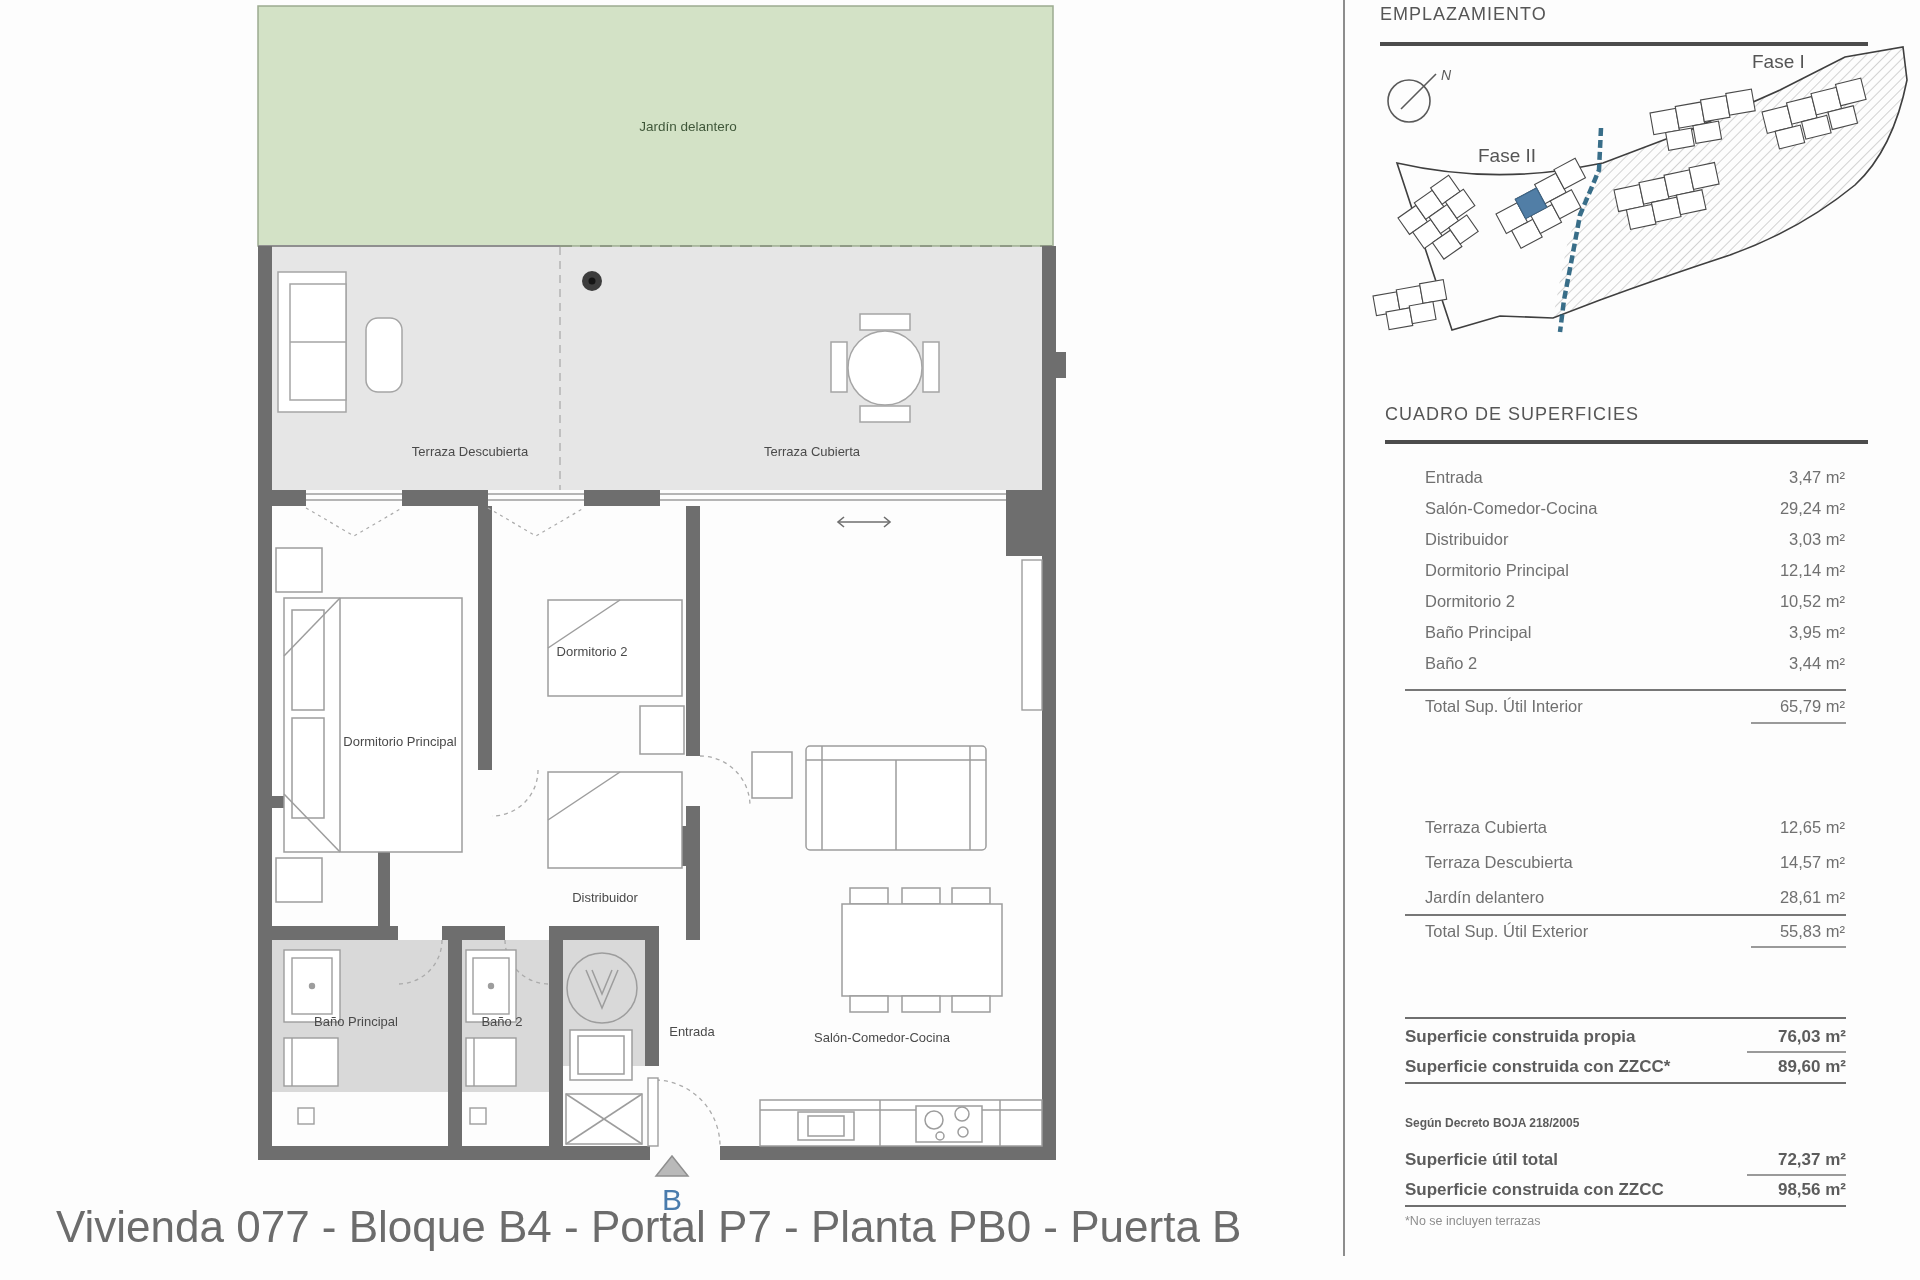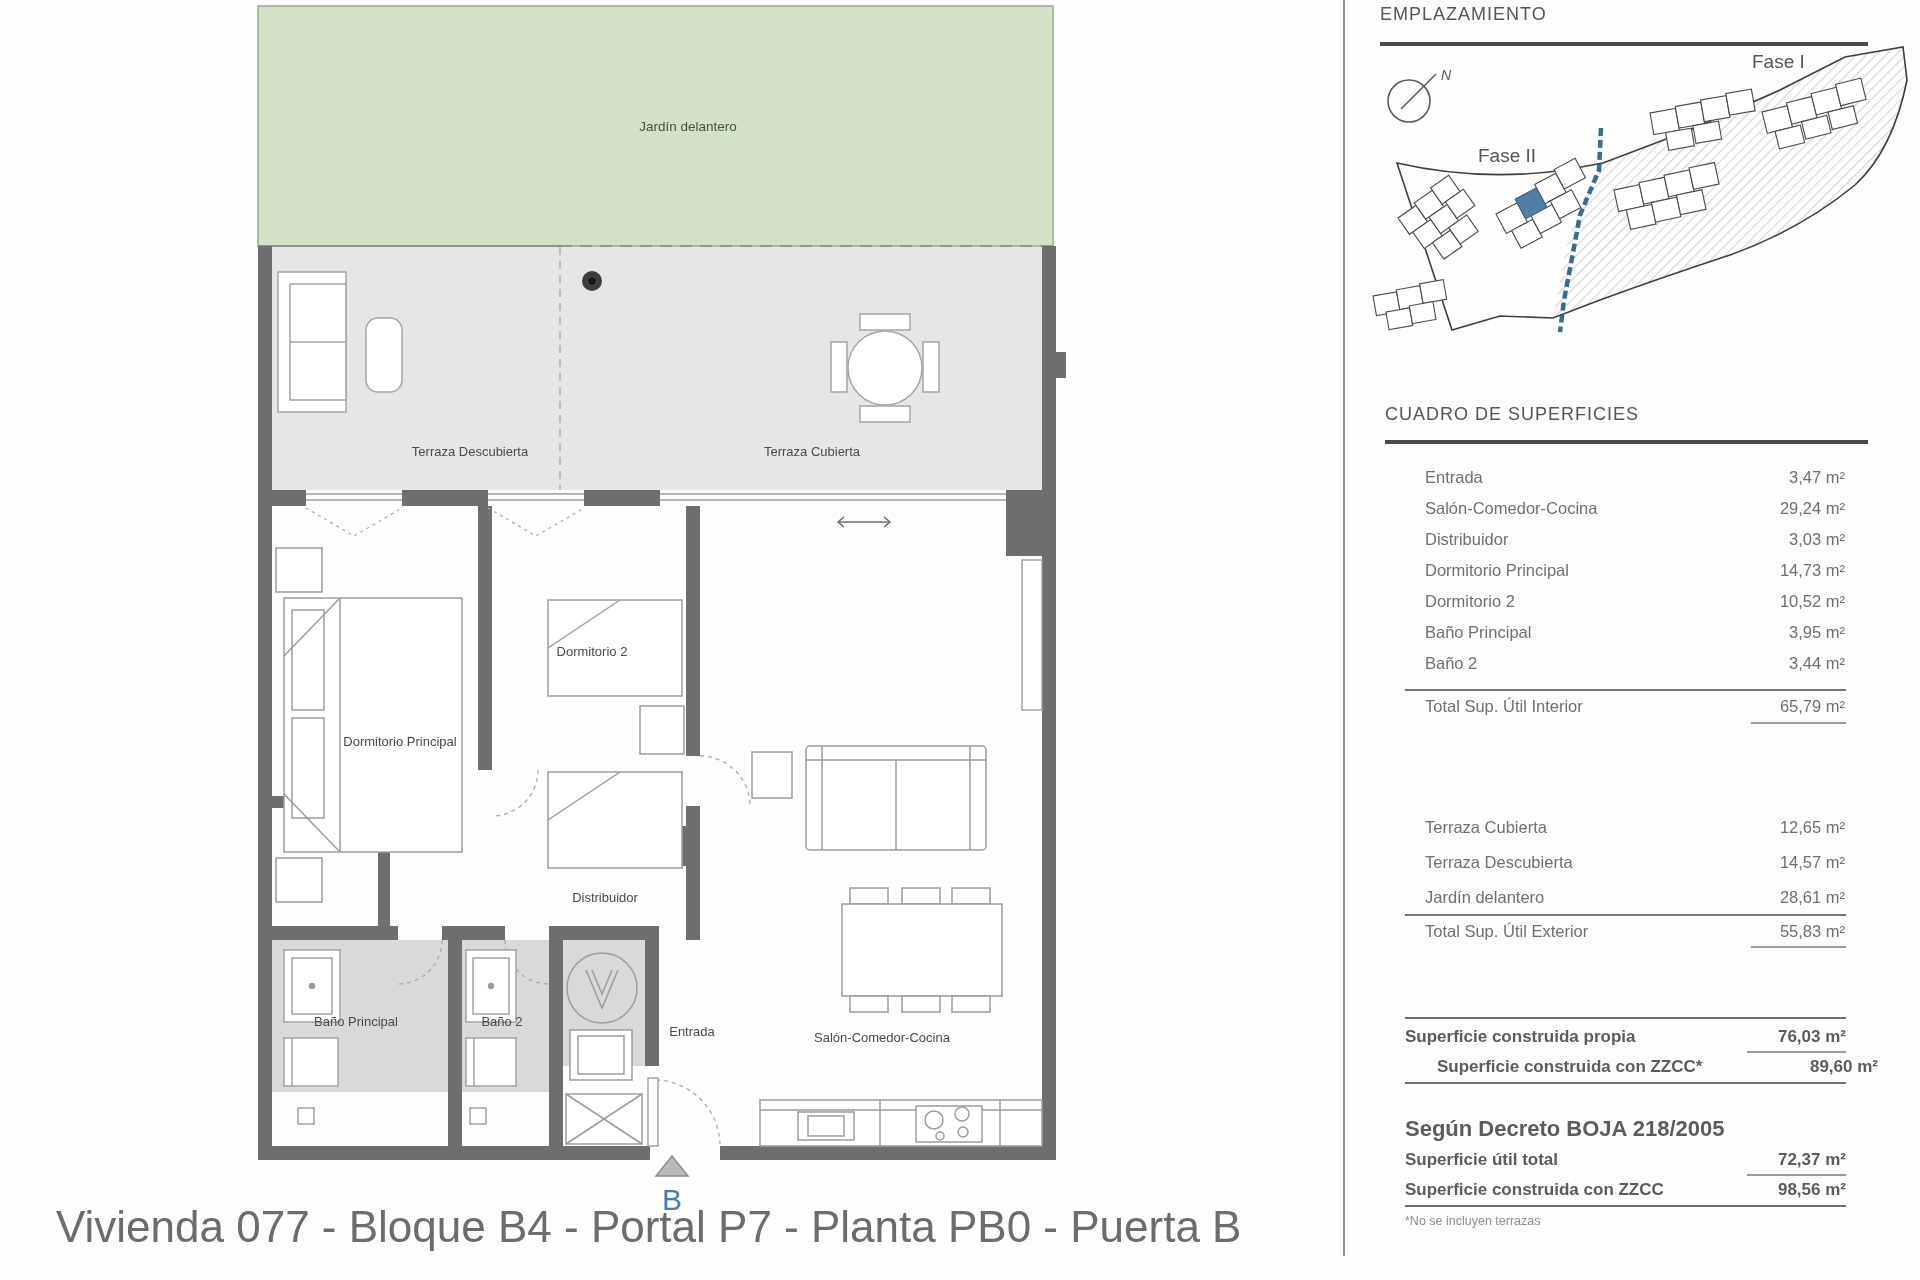--- a/index.html
+++ b/index.html
@@ -23,21 +23,21 @@
 
   .trow{position:absolute;left:82px;width:420px;height:31px;display:flex;
         justify-content:space-between;align-items:center;font-size:16.5px;color:#707070;}
   .trow.ext{height:35px;}
   .sep{position:absolute;left:62px;width:441px;height:2px;background:#777777;}
   .uline{position:absolute;height:2px;background:#9a9a9a;}
   .srow{position:absolute;left:62px;width:441px;height:26px;display:flex;
         justify-content:space-between;align-items:center;font-size:17px;font-weight:bold;color:#5c5c5c;gap:44px;}
   .srule{position:absolute;left:62px;width:441px;height:2px;background:#6f6f6f;}
   .svline{position:absolute;left:404px;width:99px;height:2px;background:#9a9a9a;}
-  .decreto{position:absolute;left:62px;font-size:22px;font-weight:bold;color:#5c5c5c;white-space:nowrap;}
+  .decreto{position:absolute;left:62px;font-size:12px;font-weight:bold;color:#5c5c5c;white-space:nowrap;}
   .note{position:absolute;left:62px;font-size:12.5px;color:#8d8d8d;text-align:center;}
 </style>
 </head>
 <body>
 
 <div class="page">
 
   <svg class="plan-svg" width="1343" height="1280" viewBox="0 0 1343 1280">
 
     <g>
@@ -320,21 +320,21 @@
     <div class="trow" style="top:493px;">
       <span>Salón-Comedor-Cocina</span>
       <span>29,24 m²</span>
     </div>
     <div class="trow" style="top:524px;">
       <span>Distribuidor</span>
       <span>3,03 m²</span>
     </div>
     <div class="trow" style="top:555px;">
       <span>Dormitorio Principal</span>
-      <span>14,73 m²</span>
+      <span>12,14 m²</span>
     </div>
     <div class="trow" style="top:586px;">
       <span>Dormitorio 2</span>
       <span>10,52 m²</span>
     </div>
     <div class="trow" style="top:617px;">
       <span>Baño Principal</span>
       <span>3,95 m²</span>
     </div>
     <div class="trow" style="top:648px;">
@@ -366,21 +366,21 @@
       <span>55,83 m²</span>
     </div>
     <div class="uline" style="top:946px;left:408px;width:95px;"></div>
 
     <div class="srule" style="top:1017px;"></div>
     <div class="srow" style="top:1024px;">
       <span>Superficie construida propia</span>
       <span>76,03 m²</span>
     </div>
     <div class="svline" style="top:1051px;"></div>
-    <div class="srow" style="top:1054px;margin-left:32px;">
+    <div class="srow" style="top:1054px;">
       <span>Superficie construida con ZZCC*</span>
       <span>89,60 m²</span>
     </div>
     <div class="srule" style="top:1082px;"></div>
 
     <div class="decreto" style="top:1116px;">Según Decreto BOJA 218/2005</div>
     <div class="srow" style="top:1147px;">
       <span>Superficie útil total</span>
       <span>72,37 m²</span>
     </div>

